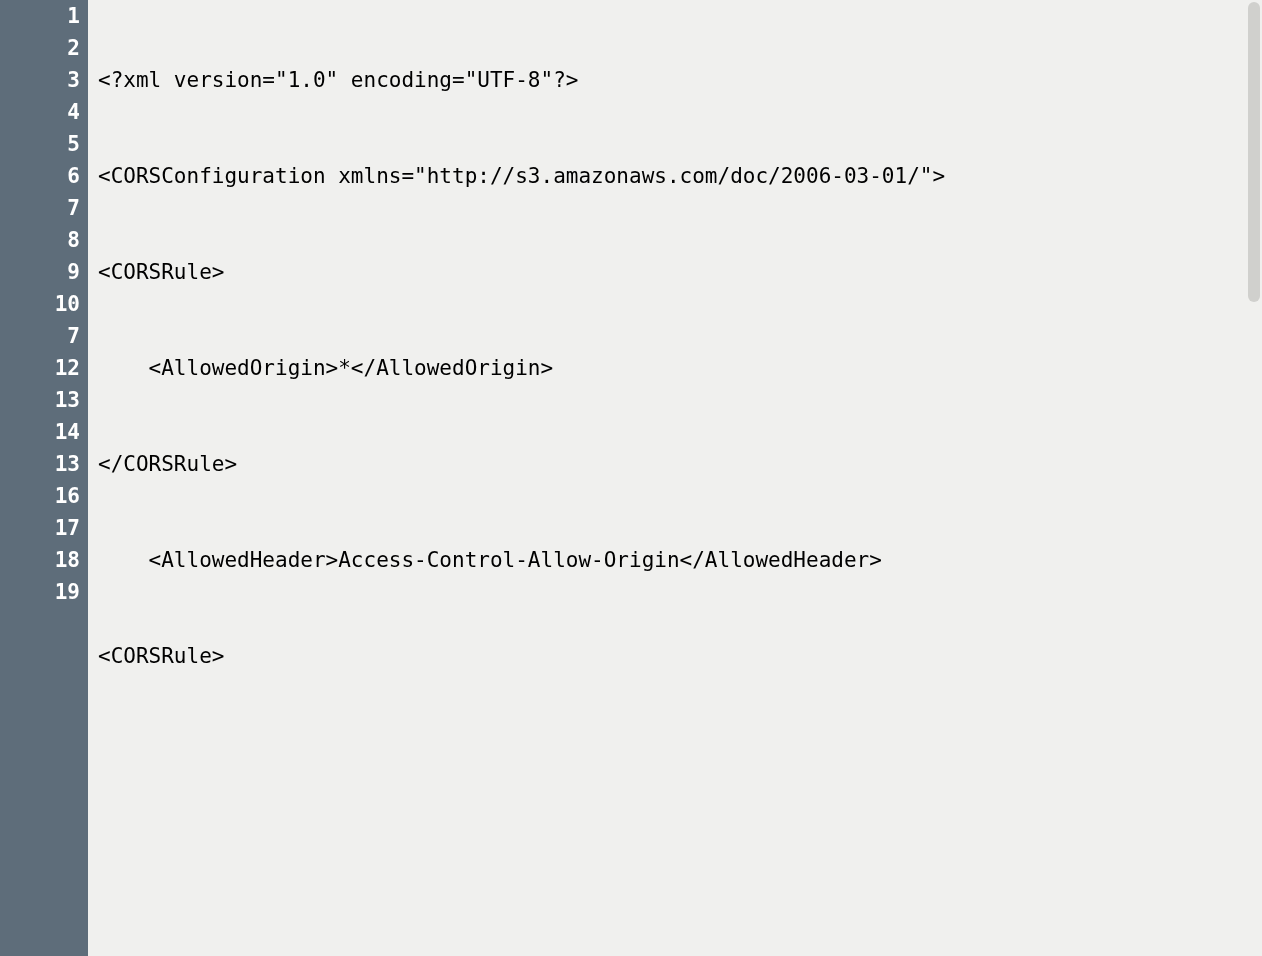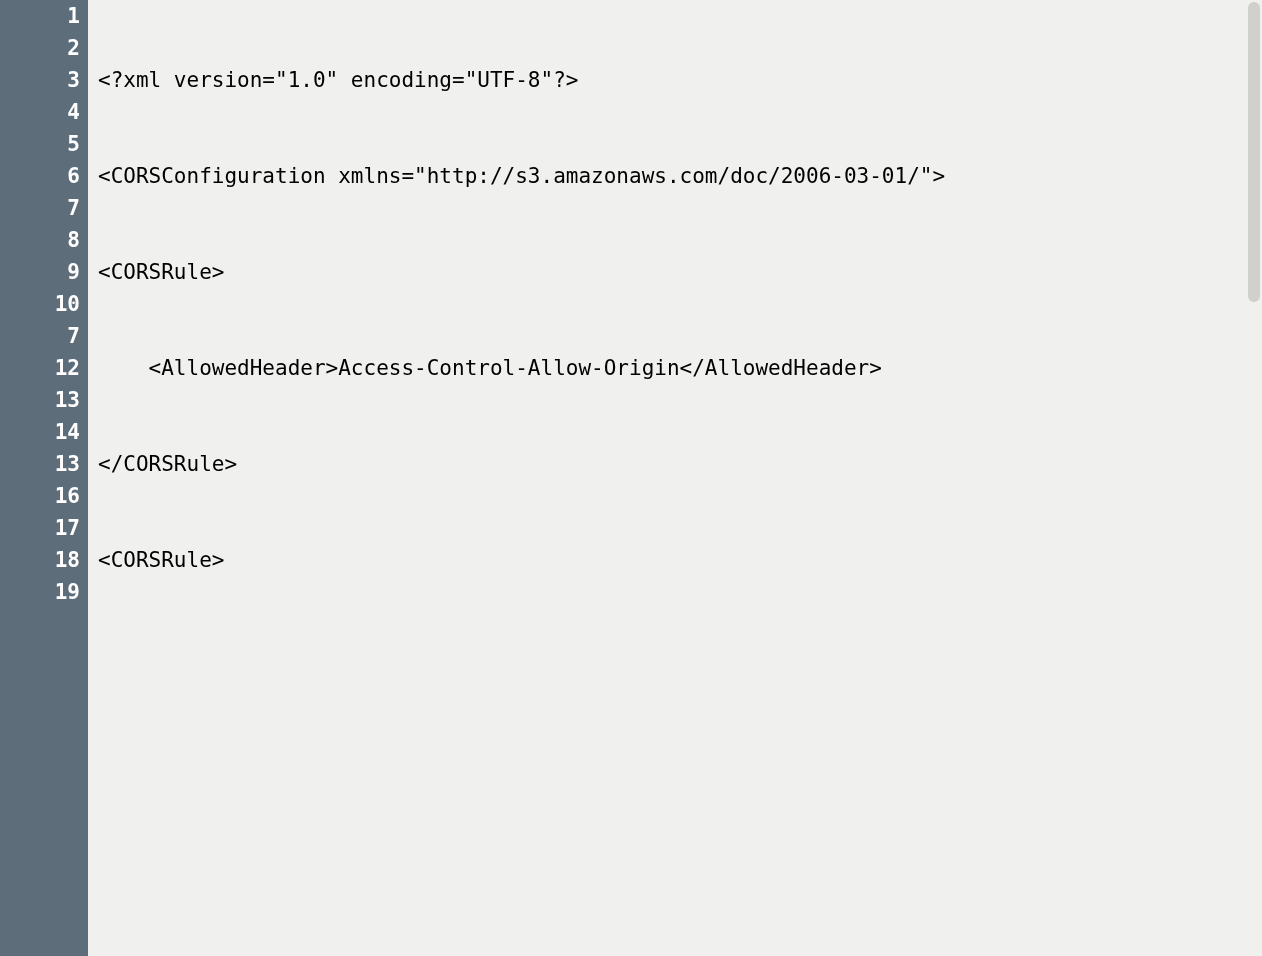--- a/index.html
+++ b/index.html
@@ -75,22 +75,23 @@
     <div class="ln">16</div>
     <div class="ln">17</div>
     <div class="ln">18</div>
     <div class="ln">19</div>
   </div>
 
   <div class="code">
     <div class="codeline">&lt;?xml version="1.0" encoding="UTF-8"?&gt;</div>
     <div class="codeline">&lt;CORSConfiguration xmlns="http://s3.amazonaws.com/doc/2006-03-01/"&gt;</div>
     <div class="codeline">&lt;CORSRule&gt;</div>
+    <div class="codeline">    &lt;AllowedOrigin&gt;*&lt;/AllowedOrigin&gt;</div>
+    <div class="codeline">&lt;/CORSRule&gt;</div>
     <div class="codeline">    &lt;AllowedHeader&gt;Access-Control-Allow-Origin&lt;/AllowedHeader&gt;</div>
-    <div class="codeline">&lt;/CORSRule&gt;</div>
     <div class="codeline">&lt;CORSRule&gt;</div>
     
     
     
     
     
     
     
     
     

